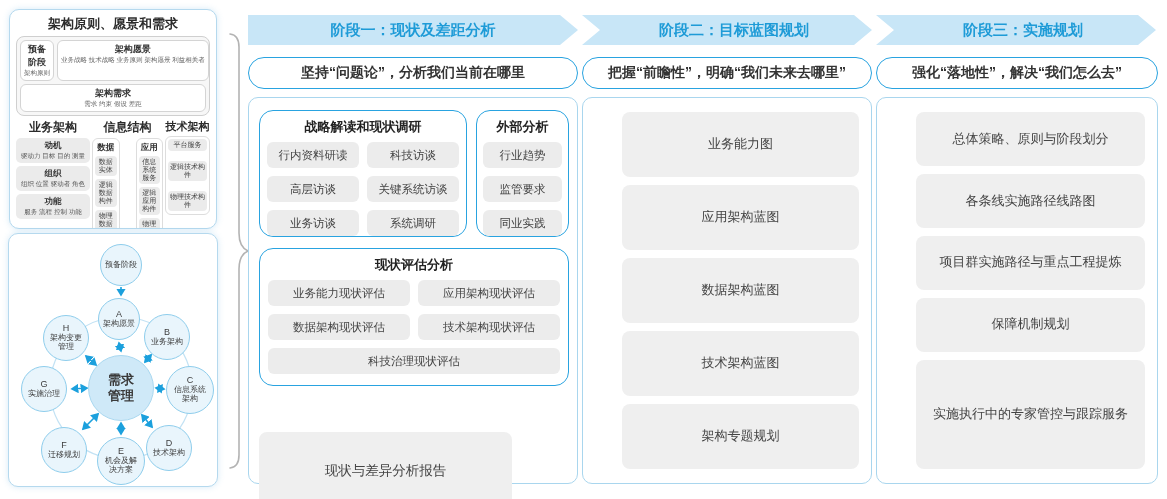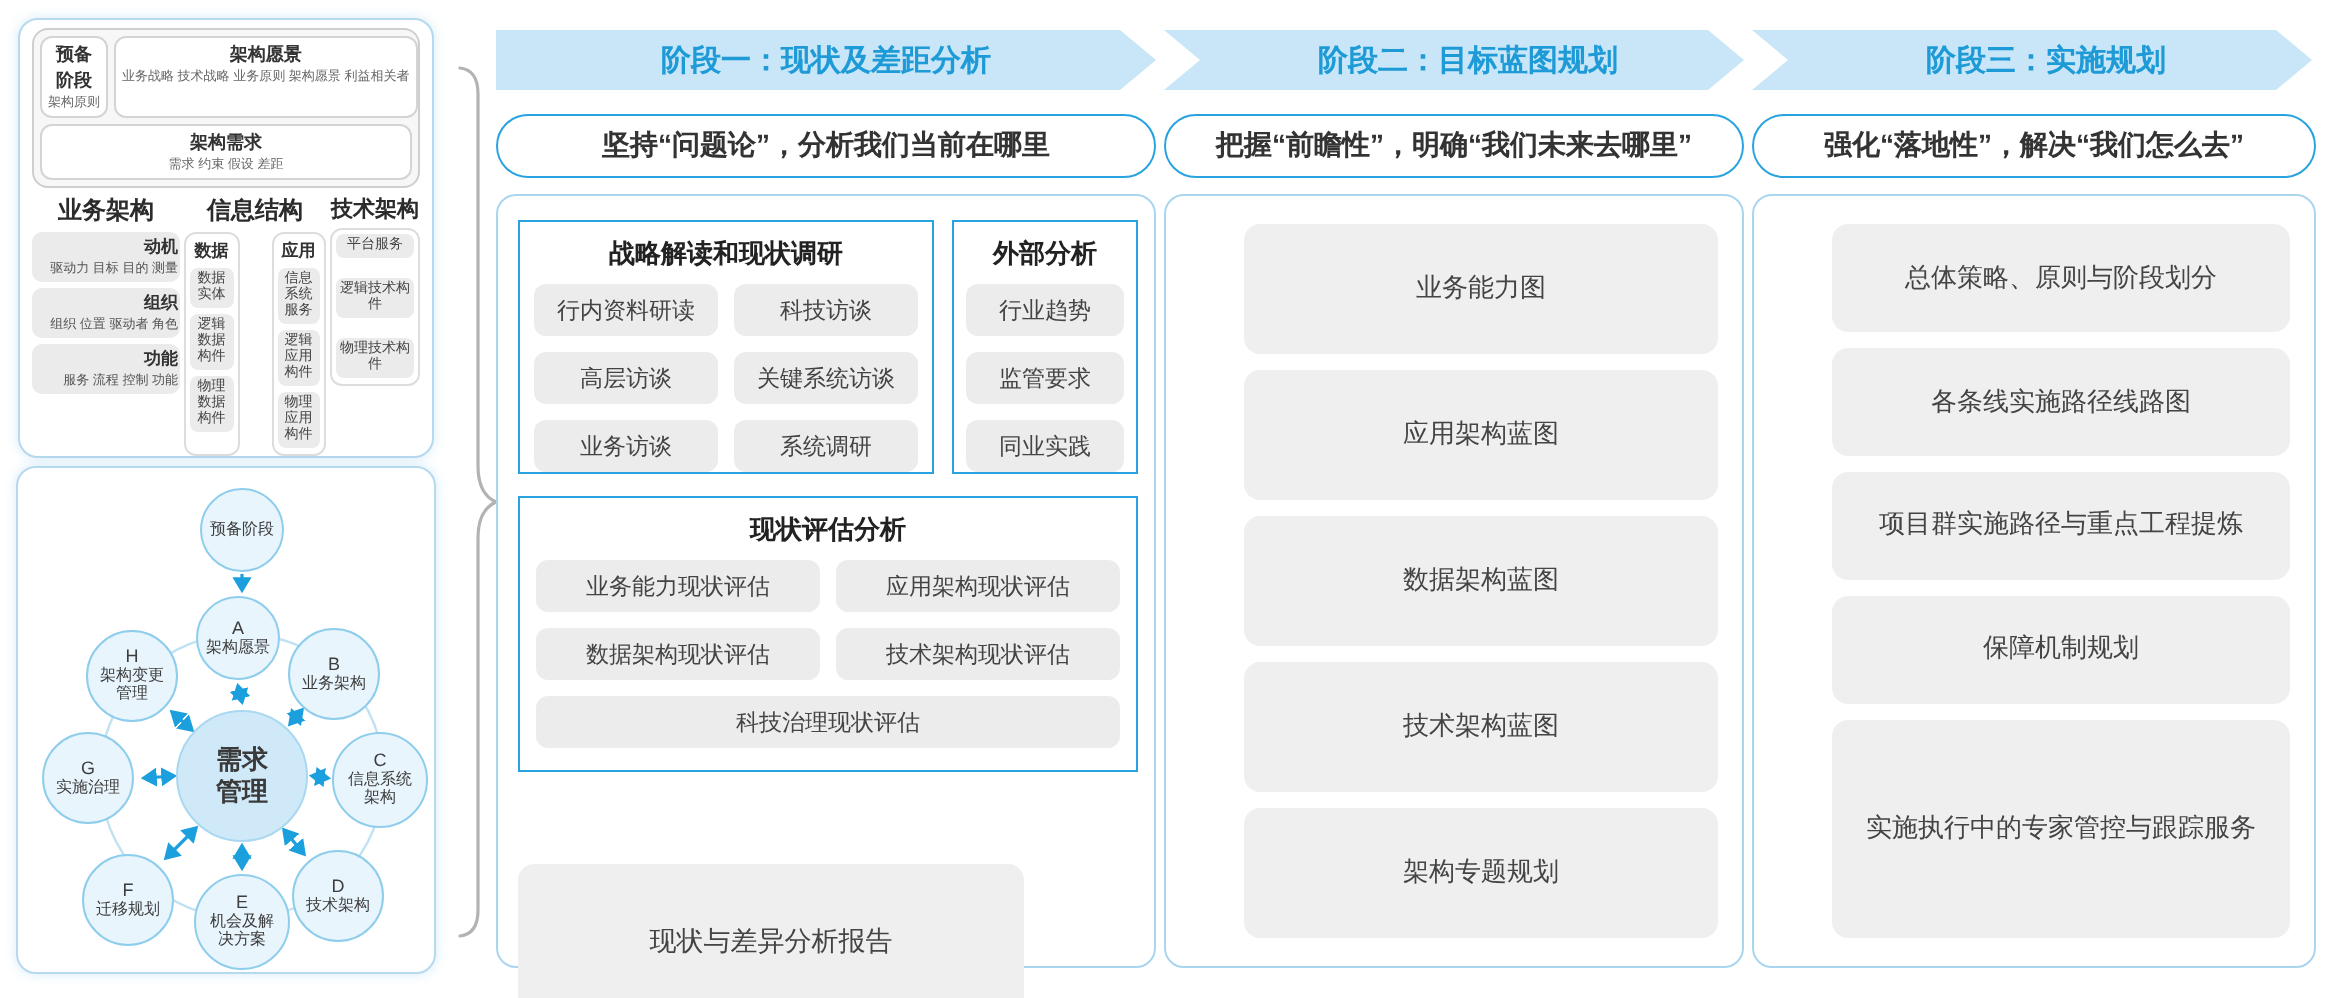--- a/index.html
+++ b/index.html
@@ -11,21 +11,21 @@
     border:1.3px solid #b5d9ee; border-radius:10px; background:#fff; padding:4px 6px;
     box-shadow:0 0 6px rgba(120,185,230,.30); overflow:hidden; }
   .lt-title { text-align:center; font-weight:bold; font-size:13px; color:#2b2b2b; margin:1px 0 3px; }
   .gray-wrap { border:1px solid #cfcfcf; border-radius:8px; padding:3px; background:#f7f7f7; }
   .wrow { display:flex; gap:3px; }
   .wbox { background:#fff; border:1px solid #d4d4d4; border-radius:6px; padding:2px 3px; text-align:center; }
   .wbox .t { font-weight:bold; font-size:9px; color:#333; }
   .wbox .s { font-size:6.5px; color:#666; white-space:nowrap; overflow:hidden; }
   .cols { display:flex; gap:2px; margin-top:3px; }
   .colhd { text-align:center; font-weight:bold; font-size:12px; color:#2b2b2b; margin-bottom:2px; }
-  .pill { background:#ebebeb; border-radius:5px; text-align:right; padding:2px 1px; margin-bottom:3px; }
+  .pill { background:#ebebeb; border-radius:5px; text-align:center; padding:2px 1px; margin-bottom:3px; }
   .pill .t { font-weight:bold; font-size:8.5px; color:#333; }
   .pill .s { font-size:6.5px; color:#555; white-space:nowrap; overflow:hidden; }
   .subcol { border:1px solid #ddd; border-radius:6px; padding:2px; background:#fff; flex:1; }
   .subhd { font-weight:bold; font-size:8.5px; text-align:center; color:#333; margin:1px 0 2px; }
   .mpill { background:#ebebeb; border-radius:4px; font-size:7px; color:#444; text-align:center;
     padding:2px 1px; margin-bottom:3px; line-height:1.15; }
 
   
   .lb-panel { position:absolute; left:8px; top:233px; width:210px; height:254px;
     border:1.3px solid #b5d9ee; border-radius:10px; background:#fff;
@@ -57,39 +57,40 @@
   .sub1 { left:248px; width:330px; }
   .sub2 { left:582px; width:290px; }
   .sub3 { left:876px; width:282px; }
 
   .pcol { position:absolute; top:97px; height:387px; background:#fff;
     border:1.3px solid #a9d6ee; border-radius:10px; }
   .pcol1 { left:248px; width:330px; }
   .pcol2 { left:582px; width:290px; padding:14px 12px; display:flex; flex-direction:column; gap:8px; }
   .pcol3 { left:876px; width:282px; padding:14px 12px; display:flex; flex-direction:column; gap:8px; }
 
-  .inbox { position:absolute; border:1.5px solid #29a3e0; border-radius:0; background:#fff; }
+  .inbox { position:absolute; border:1.5px solid #29a3e0; border-radius:14px; background:#fff; }
   .inbox-title { text-align:center; font-weight:bold; font-size:13px; color:#222; margin:7px 0 6px; }
   .grid2 { display:grid; grid-template-columns:1fr 1fr; gap:8px; padding:0 7px; }
   .gpill { background:#ececec; border-radius:6px; height:26px; display:flex; align-items:center;
     justify-content:center; font-size:11.5px; color:#444; }
   .span2 { grid-column:1 / span 2; }
   .stack { display:flex; flex-direction:column; gap:8px; padding:0 6px; }
   .gbox { background:#efefef; border-radius:8px; display:flex; align-items:center; justify-content:center;
     font-size:13px; color:#444; text-align:center; flex:1; padding:4px 8px; line-height:1.3;margin-left:27px; }
   .output-box { position:absolute; left:10px; top:298px; width:253px; height:78px;
     background:#efefef; border-radius:8px; display:flex; align-items:center; justify-content:center;
     font-size:13.5px; color:#444;margin-top:36px; }
 </style>
 </head>
 <body>
 
 <div class="root">
 
   <div class="lt-panel">
+    <div class="lt-title">架构原则、愿景和需求</div>
 
     <div class="gray-wrap">
       <div class="wrow">
         <div class="wbox" style="width:52px;">
           <div class="t">预备阶段</div>
           <div class="s">架构原则</div>
         </div>
         <div class="wbox" style="flex:1;">
           <div class="t">架构愿景</div>
           <div class="s">业务战略 技术战略 业务原则 架构愿景 利益相关者</div>

